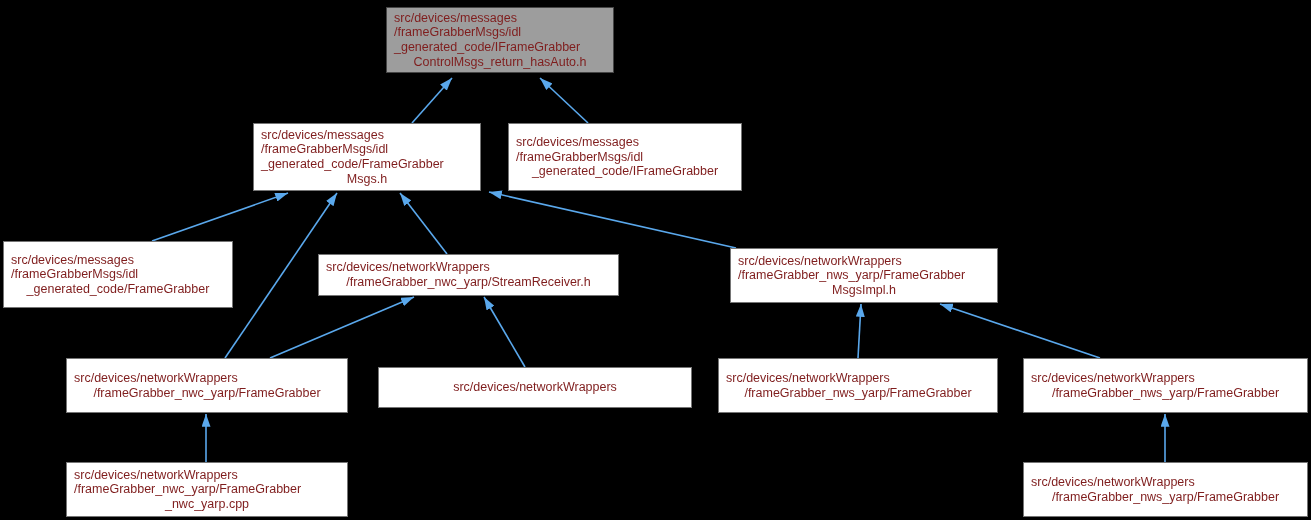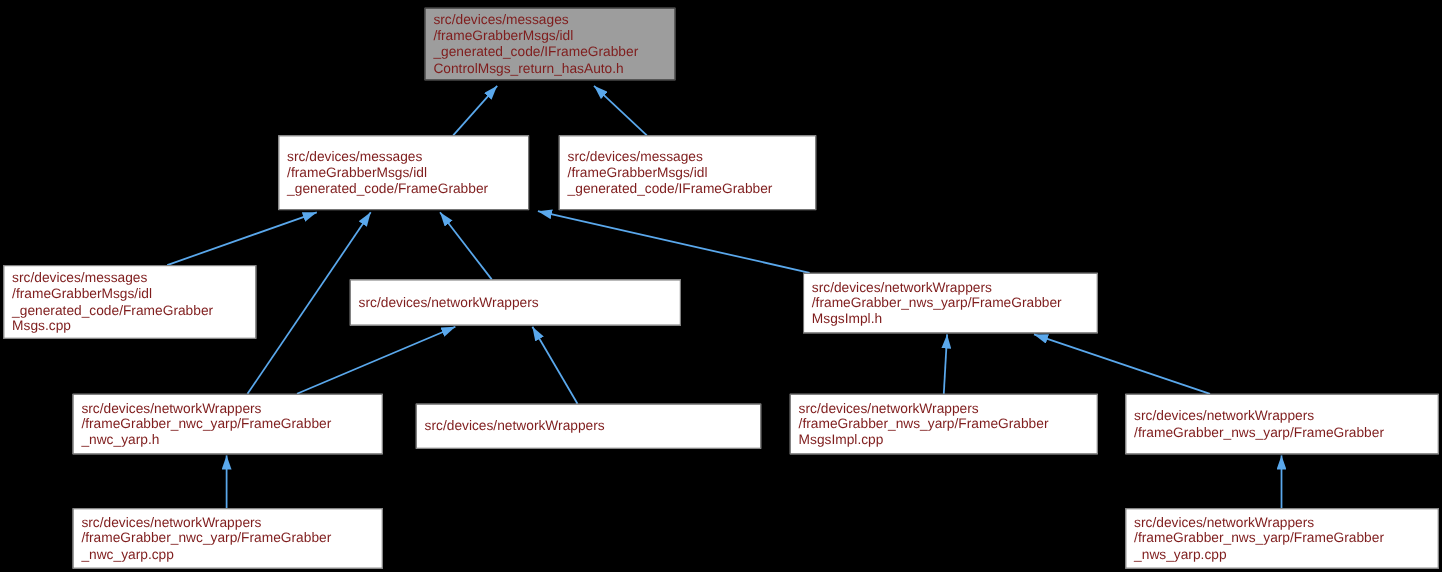--- a/index.html
+++ b/index.html
@@ -39,21 +39,21 @@
   .node.current{
     background:#9d9d9d;
     border-color:#454545;
     cursor:default;
   }
   .node-line{
     text-align:left;
     white-space:nowrap;
   }
   .node-line:last-child{
-    text-align:left;
+    text-align:center;
   }
 </style>
 </head>
 <body>
 
 <div id="graph">
   <svg id="edges-svg" xmlns="http://www.w3.org/2000/svg">
     <defs>
       <marker id="arrowhead" viewBox="0 0 10 7" refX="10" refY="3.5" markerWidth="13" markerHeight="9" markerUnits="userSpaceOnUse" orient="auto">
         <path d="M0,0 L10,3.5 L0,7 Z" fill="#5aa8ec"></path>
@@ -76,60 +76,58 @@
 <div class="node current" style="left: 386px; top: 7px; width: 228px; height: 66px;">
       <div class="node-line">src/devices/messages</div>
       <div class="node-line">/frameGrabberMsgs/idl</div>
       <div class="node-line">_generated_code/IFrameGrabber</div>
       <div class="node-line">ControlMsgs_return_hasAuto.h</div>
     </div>
     <div class="node" style="left: 253px; top: 123px; width: 228px; height: 68px;">
       <div class="node-line">src/devices/messages</div>
       <div class="node-line">/frameGrabberMsgs/idl</div>
       <div class="node-line">_generated_code/FrameGrabber</div>
+      <div class="node-line">Msgs.h</div>
     </div>
     <div class="node" style="left: 508px; top: 123px; width: 234px; height: 68px;">
       <div class="node-line">src/devices/messages</div>
       <div class="node-line">/frameGrabberMsgs/idl</div>
       <div class="node-line">_generated_code/IFrameGrabber</div>
     </div>
     <div class="node" style="left: 3px; top: 241px; width: 230px; height: 67px;">
       <div class="node-line">src/devices/messages</div>
       <div class="node-line">/frameGrabberMsgs/idl</div>
       <div class="node-line">_generated_code/FrameGrabber</div>
-      <div class="node-line">Msgs.cpp</div>
     </div>
     <div class="node" style="left: 318px; top: 254px; width: 301px; height: 42px;">
       <div class="node-line">src/devices/networkWrappers</div>
+      <div class="node-line">/frameGrabber_nwc_yarp/StreamReceiver.h</div>
     </div>
     <div class="node" style="left: 730px; top: 248px; width: 268px; height: 55px;">
       <div class="node-line">src/devices/networkWrappers</div>
       <div class="node-line">/frameGrabber_nws_yarp/FrameGrabber</div>
       <div class="node-line">MsgsImpl.h</div>
     </div>
     <div class="node" style="left: 66px; top: 358px; width: 282px; height: 55px;">
       <div class="node-line">src/devices/networkWrappers</div>
       <div class="node-line">/frameGrabber_nwc_yarp/FrameGrabber</div>
-      <div class="node-line">_nwc_yarp.h</div>
     </div>
     <div class="node" style="left: 378px; top: 367px; width: 314px; height: 41px;">
       <div class="node-line">src/devices/networkWrappers</div>
     </div>
     <div class="node" style="left: 718px; top: 358px; width: 280px; height: 55px;">
       <div class="node-line">src/devices/networkWrappers</div>
       <div class="node-line">/frameGrabber_nws_yarp/FrameGrabber</div>
-      <div class="node-line">MsgsImpl.cpp</div>
     </div>
     <div class="node" style="left: 1023px; top: 358px; width: 285px; height: 55px;">
       <div class="node-line">src/devices/networkWrappers</div>
       <div class="node-line">/frameGrabber_nws_yarp/FrameGrabber</div>
     </div>
     <div class="node" style="left: 66px; top: 462px; width: 282px; height: 55px;">
       <div class="node-line">src/devices/networkWrappers</div>
       <div class="node-line">/frameGrabber_nwc_yarp/FrameGrabber</div>
       <div class="node-line">_nwc_yarp.cpp</div>
     </div>
     <div class="node" style="left: 1023px; top: 462px; width: 285px; height: 55px;">
       <div class="node-line">src/devices/networkWrappers</div>
       <div class="node-line">/frameGrabber_nws_yarp/FrameGrabber</div>
-      <div class="node-line">_nws_yarp.cpp</div>
     </div>
   </div>
 
 </body></html>

